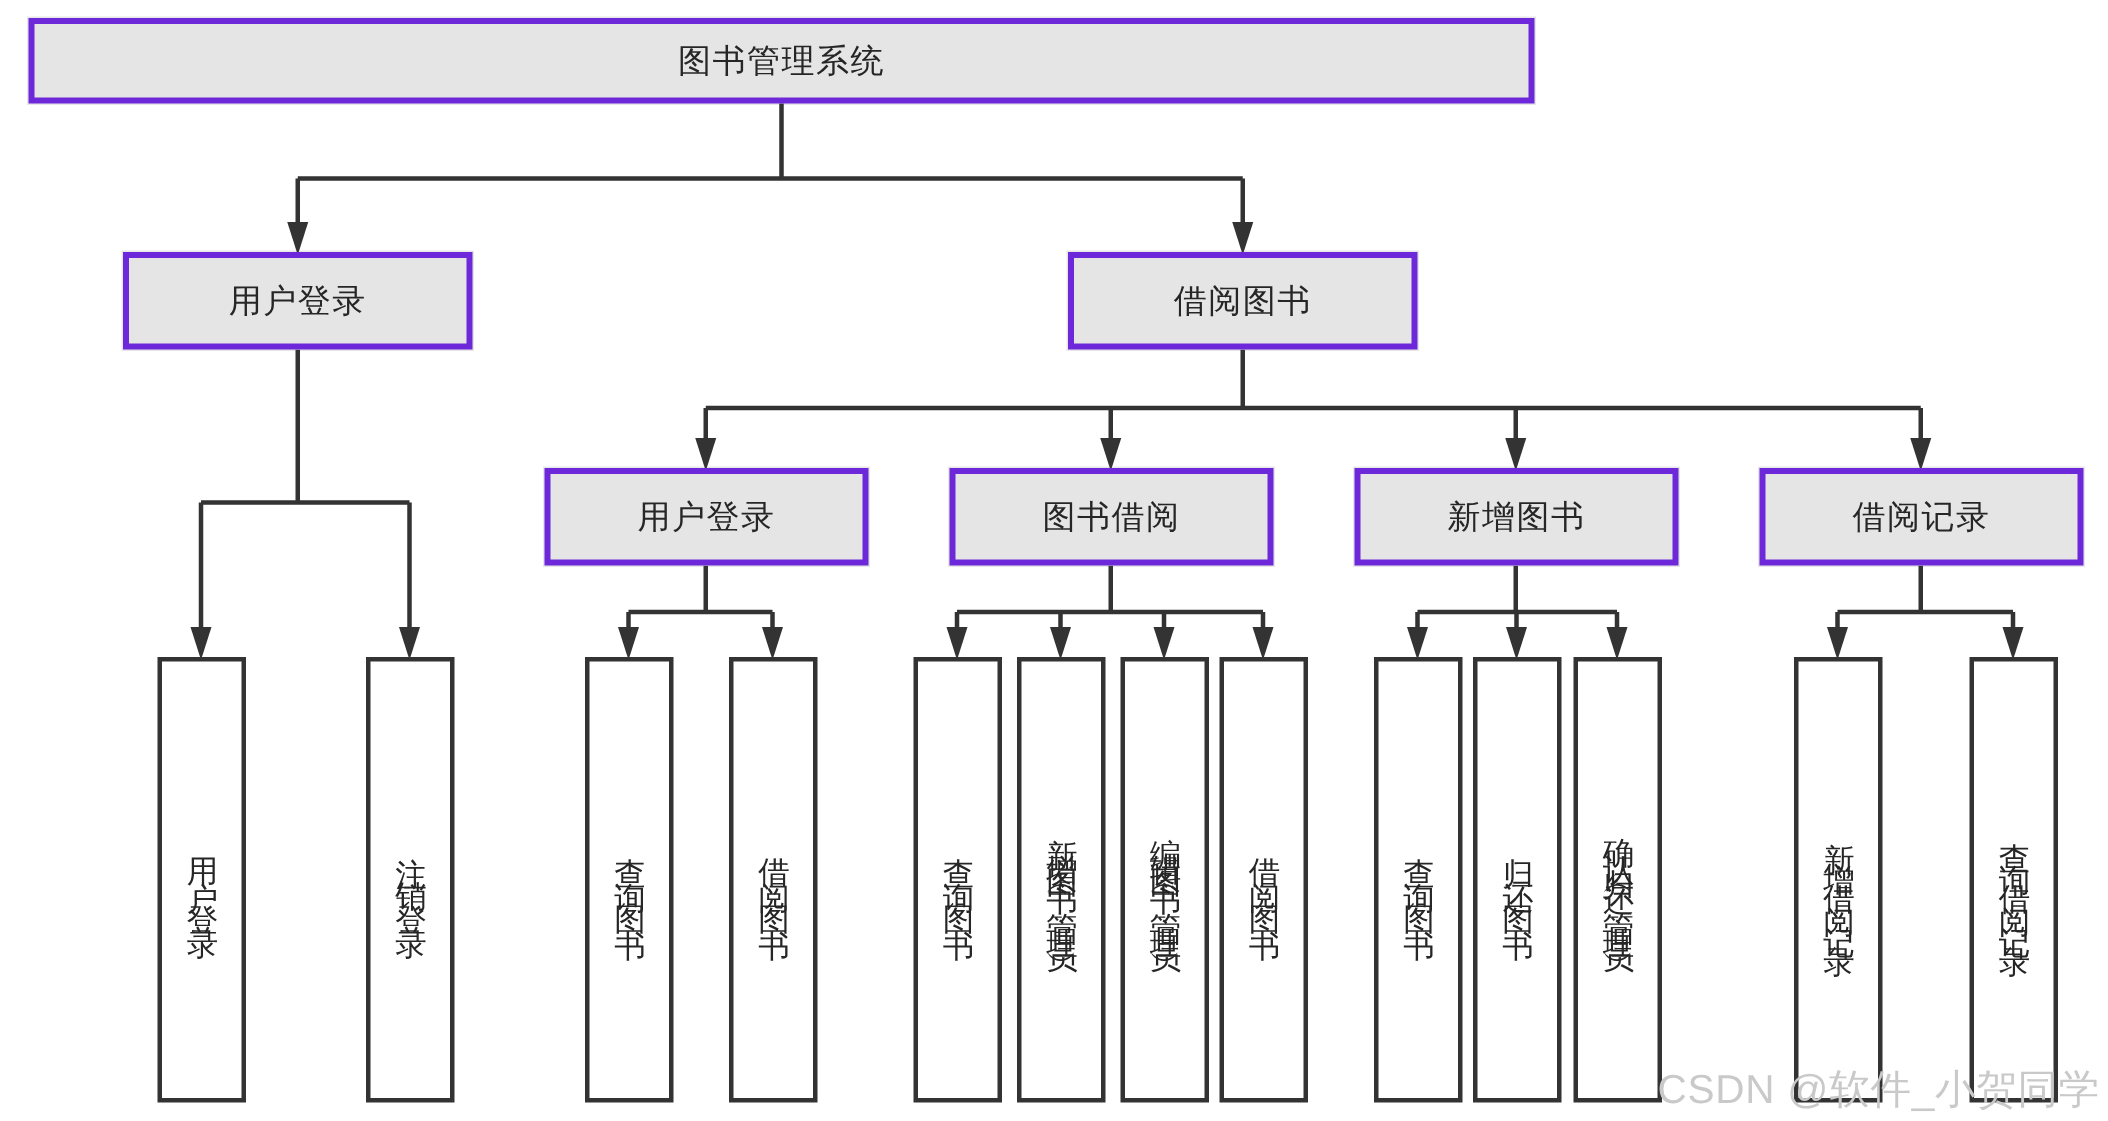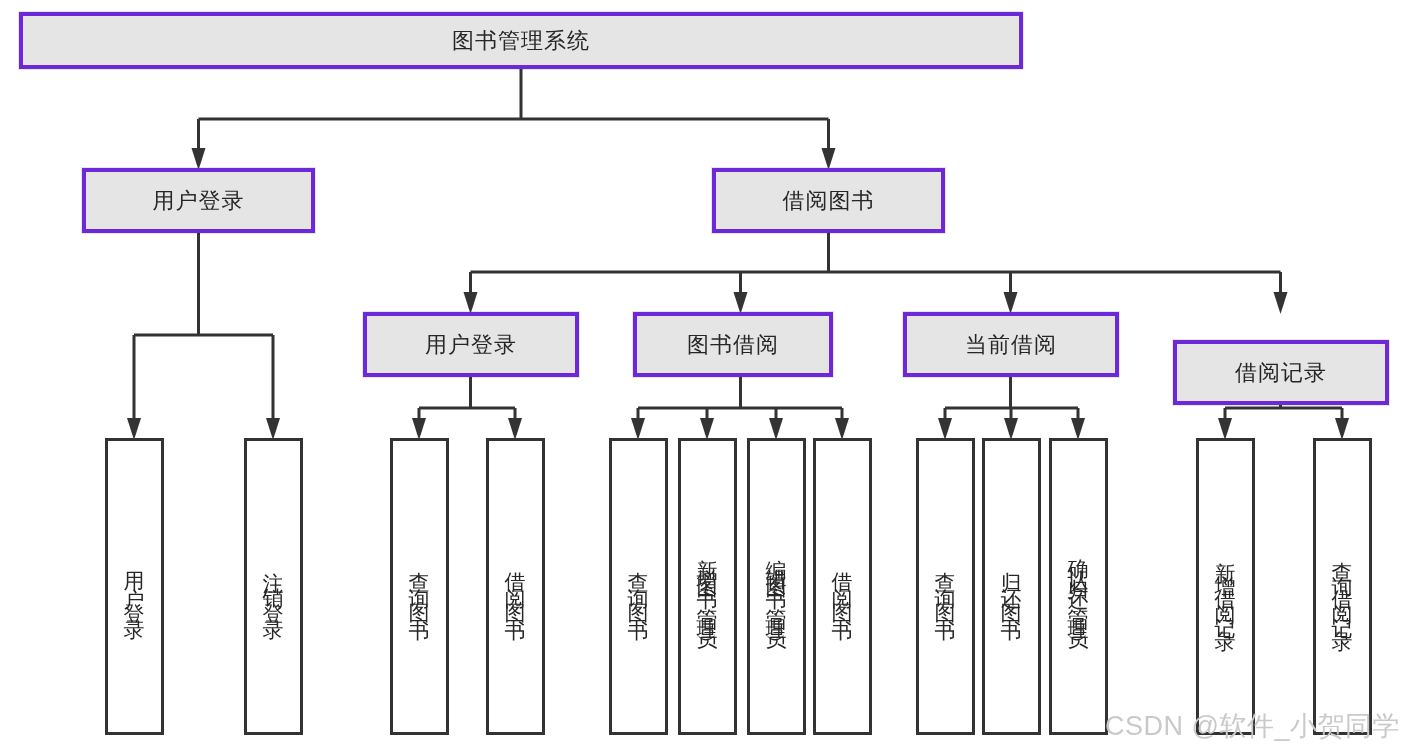--- a/index.html
+++ b/index.html
@@ -99,23 +99,23 @@
       <polygon points="1335,418 1349,418 1342,440"></polygon>
     </g>
   </svg>
 
   <div class="hbox" style="left:19px; top:12px; width:1004px; height:57px;">图书管理系统</div>
 
   <div class="hbox" style="left:82px; top:168px; width:233px; height:65px;">用户登录</div>
   <div class="hbox" style="left:712px; top:168px; width:233px; height:65px;">借阅图书</div>
 
   <div class="hbox" style="left:363px; top:312px; width:216px; height:65px;">用户登录</div>
-  <div class="hbox" style="left:633px; top:312px; width:200px; height:65px;">图书借阅</div>
-  <div class="hbox" style="left:903px; top:312px; width:216px; height:65px;">当前借阅</div>
-  <div class="hbox" style="left:1173px; top:312px; width:216px; height:65px;margin-top:28px;">借阅记录</div>
+  <div class="hbox" style="left:633px; top:312px; width:216px; height:65px;">图书借阅</div>
+  <div class="hbox" style="left:903px; top:312px; width:216px; height:65px;">新增图书</div>
+  <div class="hbox" style="left:1173px; top:312px; width:216px; height:65px;">借阅记录</div>
 
   <div class="vbox" style="left:105px;">
     <span>用户登录</span>
   </div>
   <div class="vbox" style="left:244px;">
     <span>注销登录</span>
   </div>
 
   <div class="vbox" style="left:390px;">
     <span>查询图书</span>

